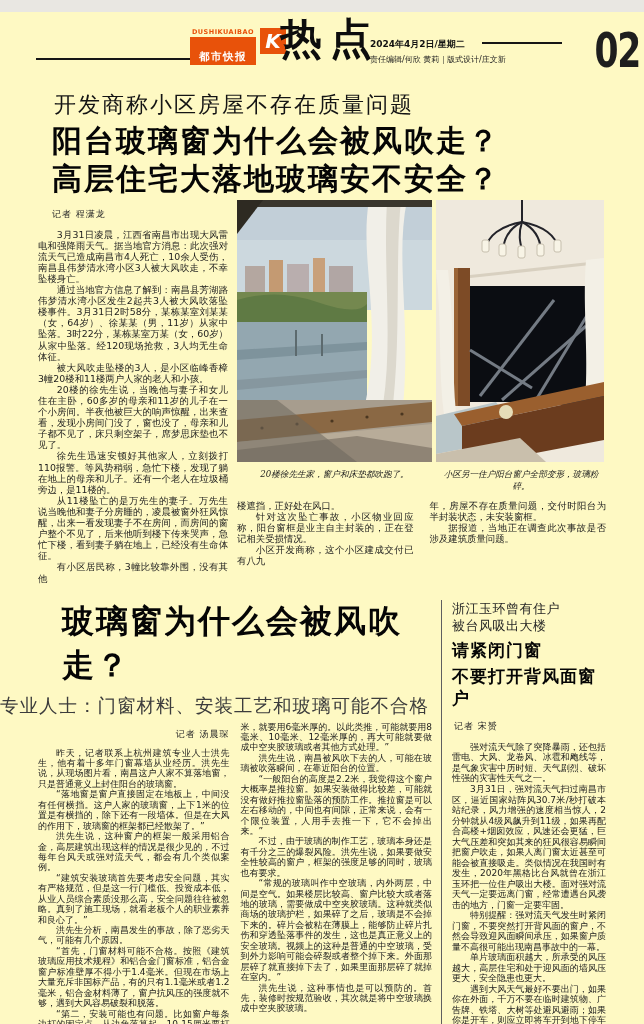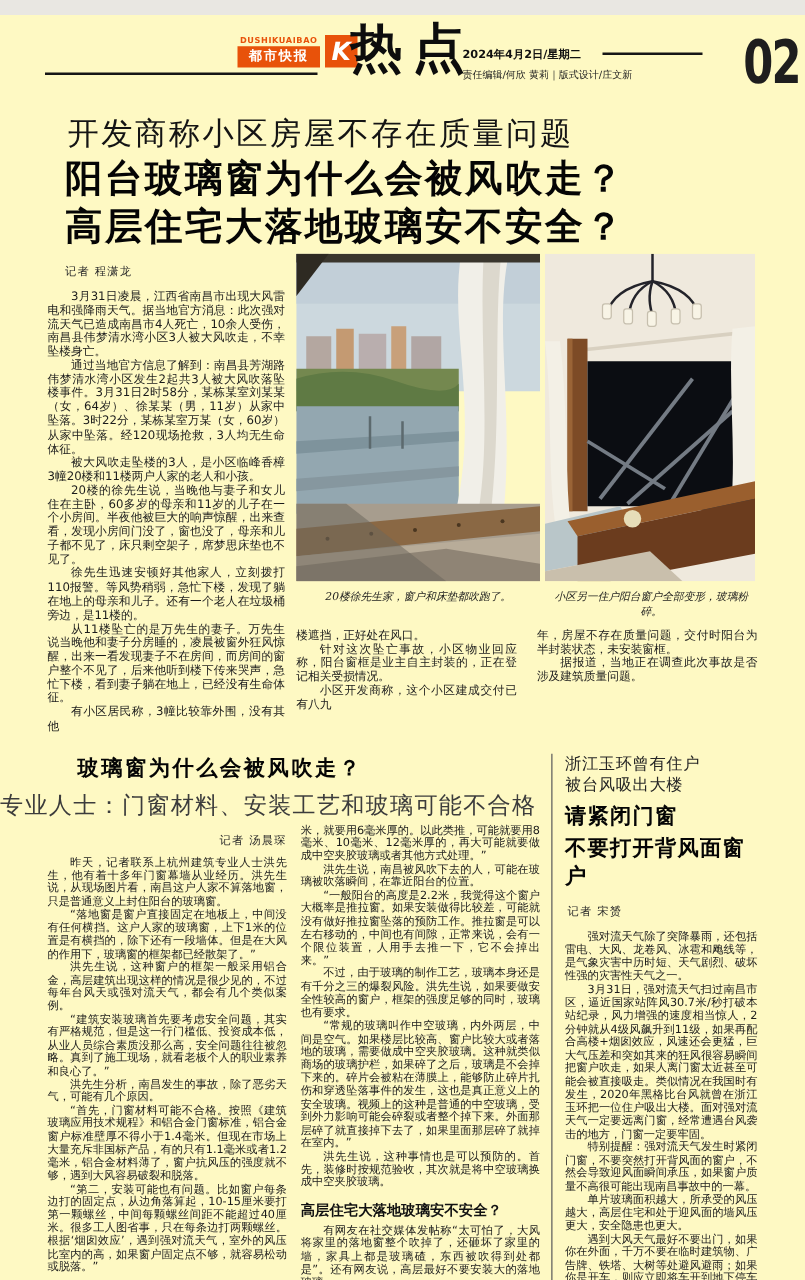--- a/index.html
+++ b/index.html
@@ -8,50 +8,50 @@
     background:#fef9c3;color:#1a1a1a;overflow:hidden;
     font-family:"DejaVu Sans","Liberation Sans",sans-serif;
   }
   
   .hdr{position:relative;height:64px;}
   .rule-left{position:absolute;left:36px;top:46px;width:218px;height:2px;background:#161616;}
   .rule-right{position:absolute;left:482px;top:30px;width:80px;height:2px;background:#161616;}
   .mast{position:absolute;left:190px;top:17px;width:66px;text-align:center;}
   .mast-en{font-size:6.5px;font-weight:bold;color:#e8520a;letter-spacing:.5px;line-height:1.1;}
   .mast-cn{margin-top:1px;background:#e8520a;color:#fff;font-size:10.5px;font-weight:bold;
-    letter-spacing:1.5px;padding:3px 0 2px;line-height:1.1;}
+    letter-spacing:1.5px;padding:14px 0 2px;line-height:1.1;}
   .kbox{position:absolute;left:260px;top:16px;width:26px;height:26px;background:#e8520a;
     color:#fff;font-weight:bold;font-style:italic;font-size:20px;text-align:center;line-height:26px;}
   .section-title{position:absolute;left:280px;top:2px;font-size:42px;font-weight:900;
     letter-spacing:8px;color:#0d0d0d;line-height:1.2;}
   .dateblock{position:absolute;left:370px;top:26px;line-height:1.5;}
   .dateline{font-size:9px;color:#111;font-weight:bold;}
   .editors{font-size:8px;color:#222;margin-top:2px;}
   .pagenum{position:absolute;right:4px;top:10px;font-size:48px;font-weight:800;color:#1e1e1e;
     transform:scaleX(.72);transform-origin:right top;letter-spacing:-2px;}
   
   .content{padding:0 38px;}
-  .a1-kicker{font-size:25px;letter-spacing:2px;color:#141414;margin:14px 0 2px 16px;}
+  .a1-kicker{font-size:22px;letter-spacing:2px;color:#141414;margin:14px 0 2px 16px;}
   .a1-h{font-size:30px;font-weight:900;letter-spacing:2px;line-height:1.26;margin-left:14px;color:#050505;}
   .byline{font-size:9px;color:#2a2a2a;margin:8px 0 8px 14px;letter-spacing:1px;}
   .a1-body{display:flex;gap:9px;margin-top:2px;}
   .a1-col1{width:190px;flex:none;}
   .body p{font-size:9.4px;line-height:1.18;text-align:justify;margin:0;text-indent:2em;color:#1b1b1b;}
   .body p.lead{text-indent:0;}
   .a1-right{flex:1;min-width:0;}
   .photos{display:flex;gap:4px;justify-content:flex-end;}
   figure{margin:0;}
   figcaption{font-size:8.6px;font-style:italic;font-family:"DejaVu Serif","Liberation Serif",serif;
     color:#1d1d1d;margin-top:3px;text-align:center;}
   .cont{display:flex;gap:16px;margin-top:7px;}
   .mini{flex:1;min-width:0;}
   
   .bottom{display:flex;margin-top:16px;align-items:stretch;}
   .a2{width:394px;flex:none;}
-  .a2-h{font-size:17px;font-weight:900;letter-spacing:2px;color:#050505;margin-left:24px;}
+  .a2-h{font-size:32px;font-weight:900;letter-spacing:2px;color:#050505;margin-left:24px;}
   .a2-sub{font-size:18.5px;color:#3c3c3c;letter-spacing:1px;margin:5px 0 4px -38px;white-space:nowrap;}
   .a2-byline{font-size:9px;color:#2a2a2a;margin:6px 0 7px 14px;letter-spacing:1px;text-align:right;}
   .a2-cols{display:flex;gap:11px;}
   .a2-col{flex:1;min-width:0;}
   .a2 .body p{font-size:9px;line-height:1.16;}
   .subhead2{font-size:11.5px;font-weight:bold;color:#111;margin:9px 0 4px;}
   .a3{flex:1;min-width:0;border-left:1.5px solid #5f5f5f;margin-left:9px;padding-left:10px;}
   .a3-kicker{font-size:13px;color:#262626;line-height:1.35;letter-spacing:.5px;}
   .a3-h{font-size:17px;font-weight:900;line-height:1.28;letter-spacing:1px;color:#050505;margin-top:5px;}
   .a3-byline{font-size:9px;color:#2a2a2a;margin:10px 0 9px 2px;letter-spacing:1px;}

